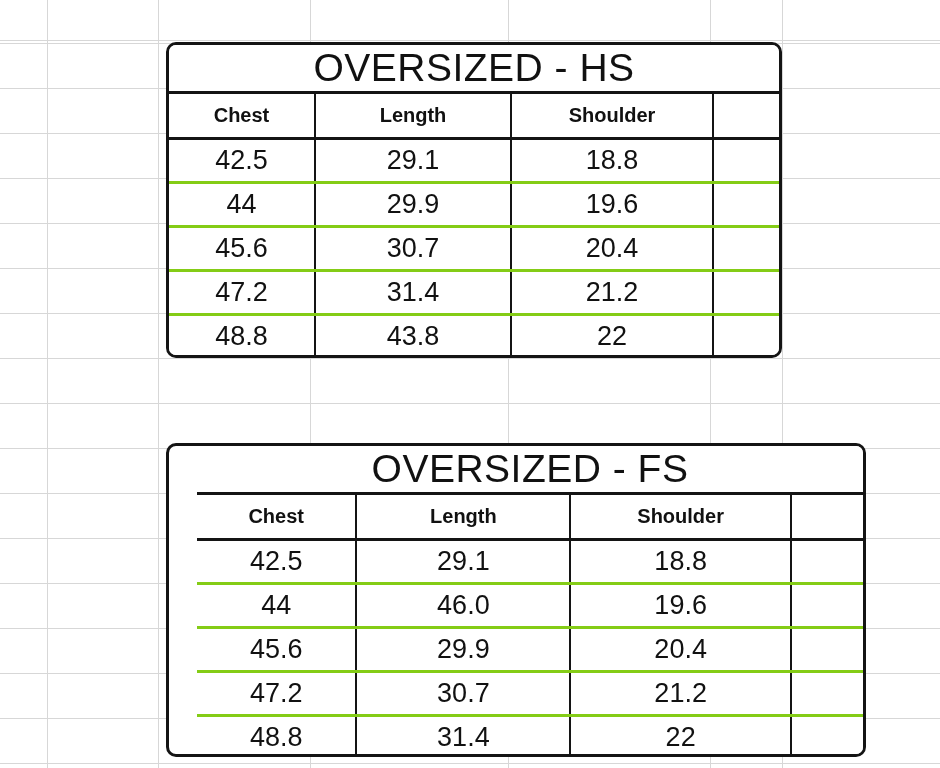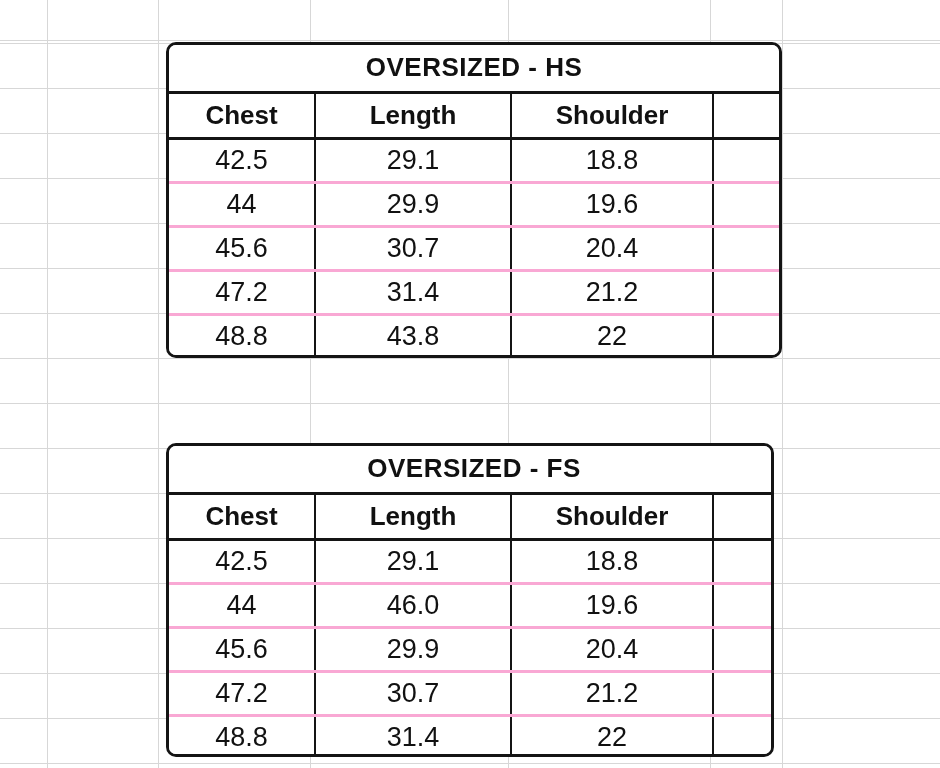--- a/index.html
+++ b/index.html
@@ -56,43 +56,43 @@
     color: #111111;
     overflow: hidden;
   }
   
   .sheet-table tr > *:first-child { border-left: none; }
   .sheet-table tr > *:last-child  { border-right: none; }
   .sheet-table tr:first-child > * { border-top: none; }
   .sheet-table tr:last-child > *  { border-bottom: none; }
 
   .row-title td {
-    font-size: 26px;
-    font-weight: 700;
+    font-size: 39px;
+    font-weight: 400;
     border-bottom: 3px solid #141414;
     letter-spacing: 0.5px;
     margin-top: 36px;
   }
   .row-header { height: 46px; }
   .row-header th {
-    font-size: 26px;
+    font-size: 20px;
     font-weight: 700;
     border-bottom: 3px solid #141414;
   }
   .row-title { height: 47px; }
   .data-row { height: 44px; }
   .data-row td {
     font-size: 27px;
     font-weight: 400;
-    border-bottom: 3px solid #f9a8d4;
+    border-bottom: 3px solid #84cc16;
   }
   .data-row:last-child td { border-bottom: none; }
 
   #table-hs { left: 166px; top: 42px;  width: 616px; height: 316px; }
-  #table-fs { left: 166px; top: 443px; width: 608px; height: 314px; }
+  #table-fs { left: 166px; top: 443px; width: 700px; height: 314px; padding-left: 28px; }
 
   col.c-chest    { width: 146px; }
   col.c-length   { width: 196px; }
   col.c-shoulder { width: 202px; }
   col.c-empty    { width: 66px;  }
 </style>
 </head>
 <body>
 
 <div id="canvas">

